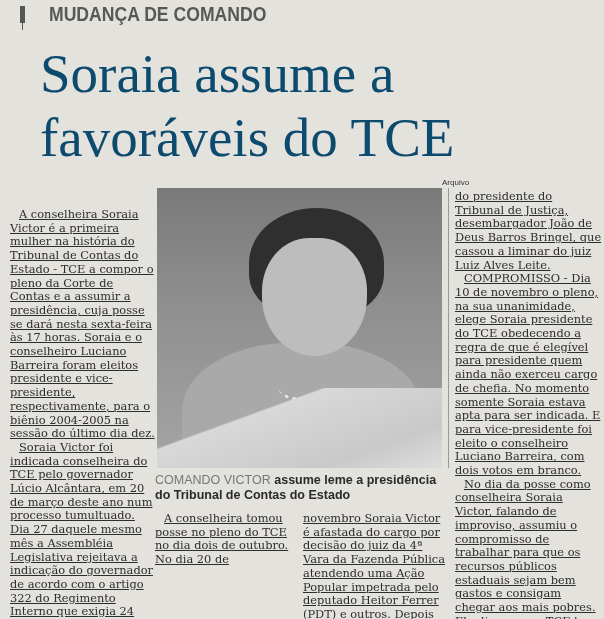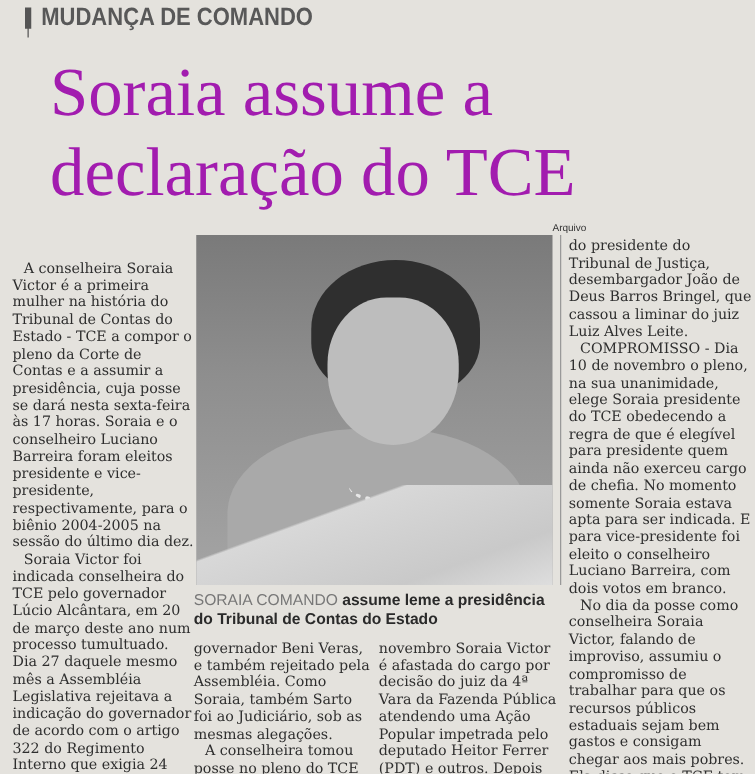--- a/index.html
+++ b/index.html
@@ -1,76 +1,75 @@
 <!DOCTYPE html>
 <html><head>
 <meta charset="utf-8">
 <style>
   html,body{margin:0;padding:0;}
   body{width:604px;height:619px;background:#e4e2dd;position:relative;overflow:hidden;font-family:"DejaVu Serif",serif;color:#2a2a2a;}
-  .kicker{position:absolute;left:20px;top:3px;display:flex;align-items:center;gap:8px;}
+  .kicker{position:absolute;left:20px;top:3px;display:flex;align-items:center;gap:24px;}
   .kicker .bar{width:5px;height:17px;background:#555;}
   .kicker .txt{font-family:"Liberation Sans",sans-serif;font-weight:bold;font-size:20px;color:#585858;letter-spacing:0px;transform:scaleX(0.88);transform-origin:left;white-space:nowrap;}
   .vline{position:absolute;left:22px;top:20px;width:1px;height:10px;background:#555;}
-  .headline{position:absolute;left:40px;top:42px;font-family:"Liberation Serif",serif;font-size:55px;line-height:64px;color:#a21caf;white-space:nowrap;}
+  .headline{position:absolute;left:40px;top:42px;font-family:"Liberation Serif",serif;font-size:55px;line-height:64px;color:#0c4a6e;white-space:nowrap;}
   .credit{position:absolute;left:442px;top:178px;font-family:"Liberation Sans",sans-serif;font-size:8px;color:#333;}
   .photo{position:absolute;left:157px;top:188px;width:285px;height:280px;background:linear-gradient(180deg,#7a7a7a 0%,#8e8e8e 40%,#a5a5a5 100%);overflow:hidden;}
   .photo .hair{position:absolute;left:92px;top:20px;width:135px;height:110px;border-radius:50% 50% 40% 40%;background:#2f2f2f;}
   .photo .face{position:absolute;left:105px;top:50px;width:105px;height:118px;border-radius:45% 45% 50% 50%;background:#bdbdbd;}
   .photo .body{position:absolute;left:25px;top:155px;width:240px;height:150px;border-radius:45% 45% 0 0;background:#a9a9a9;}
   .photo .necklace{position:absolute;left:122px;top:188px;width:55px;height:22px;border-bottom:4px dotted #e8e8e8;border-radius:0 0 50% 50%;}
   .photo .paper{position:absolute;left:0;top:200px;width:300px;height:90px;background:linear-gradient(160deg,transparent 30%,#d8d8d8 31%,#c9c9c9 70%,#e5e5e5 100%);}
   .caption{position:absolute;left:155px;top:473px;width:290px;font-family:"Liberation Sans",sans-serif;font-weight:bold;font-size:12.5px;line-height:15px;color:#2a2a2a;}
   .caption .name{color:#777;font-weight:normal;}
   .col{position:absolute;font-size:11.4px;line-height:13.7px;color:#2e2e2e;}
-  .col p{margin:0;text-indent:9px;}
+  .col p{margin:0;text-indent:9px;text-decoration:underline;}
   .col p.noindent{text-indent:0;}
   .c1{left:10px;top:208px;width:145px;}
   .c2{left:155px;top:512px;width:142px;}
   .c3{left:303px;top:512px;width:142px;}
   .c4{left:455px;top:190px;width:148px;}
   .sep{position:absolute;left:448px;top:188px;width:1px;height:280px;background:#999;}
 </style>
 </head>
 <body>
 
 <div class="kicker">
   <div class="bar"></div>
   <div class="txt">MUDANÇA DE COMANDO</div>
 </div>
 <div class="vline"></div>
 
 <div class="headline">
   <div>Soraia assume a</div>
-  <div>declaração do TCE</div>
+  <div>favoráveis do TCE</div>
 </div>
 
 <div class="credit">Arquivo</div>
 
 <div class="photo" title="Retrato de Soraia Victor">
   <div class="body"></div>
   <div class="hair"></div>
   <div class="face"></div>
   <div class="necklace"></div>
   <div class="paper"></div>
 </div>
 
 <div class="sep"></div>
 
 <div class="caption">
-  <span class="name">SORAIA COMANDO</span><span> assume leme a presidência do Tribunal de Contas do Estado</span>
+  <span class="name">COMANDO VICTOR</span><span> assume leme a presidência do Tribunal de Contas do Estado</span>
 </div>
 
 <div class="col c1">
   <p>A conselheira Soraia Victor é a primeira mulher na história do Tribunal de Contas do Estado - TCE a compor o pleno da Corte de Contas e a assumir a presidência, cuja posse se dará nesta sexta-feira às 17 horas. Soraia e o conselheiro Luciano Barreira foram eleitos presidente e vice-presidente, respectivamente, para o biênio 2004-2005 na sessão do último dia dez.</p>
   <p>Soraia Victor foi indicada conselheira do TCE pelo governador Lúcio Alcântara, em 20 de março deste ano num processo tumultuado. Dia 27 daquele mesmo mês a Assembléia Legislativa rejeitava a indicação do governador de acordo com o artigo 322 do Regimento Interno que exigia 24 votos favoráveis. Soraia obteve 23. Ela questionou, no Tribunal de Justiça, a constitucionalidade do artigo e conseguiu a declaração de inconstitucionalidade do Poder Judiciário que autorizou o governador indicar quem quisesse: ou Soraia ou José Sarto Freire Castelo, indicado pelo ex-</p>
 </div>
 
 <div class="col c2">
-  <p class="noindent">governador Beni Veras, e também rejeitado pela Assembléia. Como Soraia, também Sarto foi ao Judiciário, sob as mesmas alegações.</p>
   <p>A conselheira tomou posse no pleno do TCE no dia dois de outubro. No dia 20 de</p>
 </div>
 
 <div class="col c3">
   <p class="noindent">novembro Soraia Victor é afastada do cargo por decisão do juiz da 4ª Vara da Fazenda Pública atendendo uma Ação Popular impetrada pelo deputado Heitor Ferrer (PDT) e outros. Depois de 12 dias retorna ao TCE por decisão</p>
 </div>
 
 <div class="col c4">
   <p class="noindent">do presidente do Tribunal de Justiça, desembargador João de Deus Barros Bringel, que cassou a liminar do juiz Luiz Alves Leite.</p>
   <p>COMPROMISSO - Dia 10 de novembro o pleno, na sua unanimidade, elege Soraia presidente do TCE obedecendo a regra de que é elegível para presidente quem ainda não exerceu cargo de chefia. No momento somente Soraia estava apta para ser indicada. E para vice-presidente foi eleito o conselheiro Luciano Barreira, com dois votos em branco.</p>

